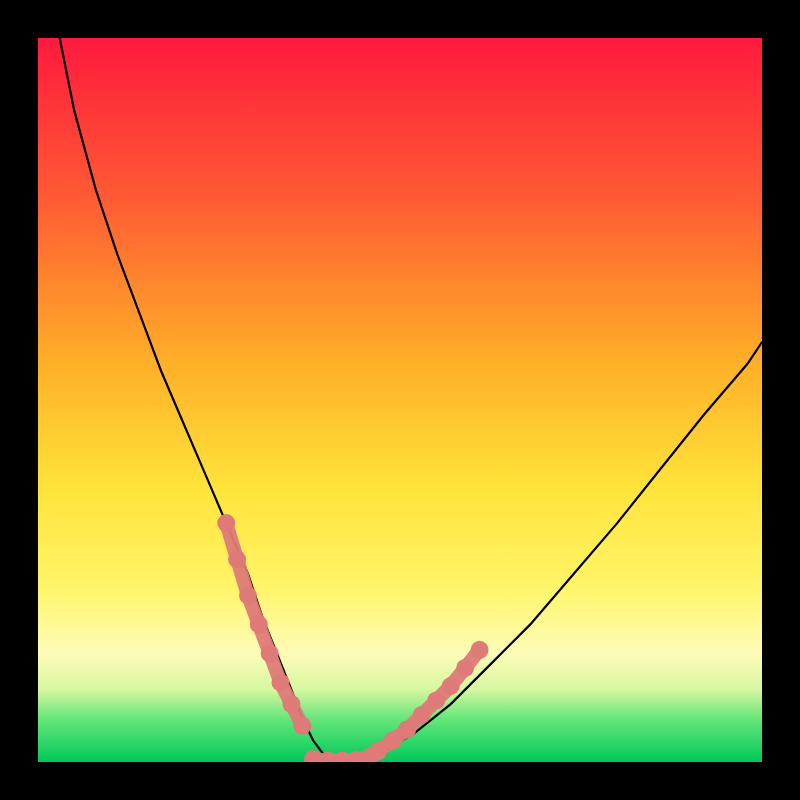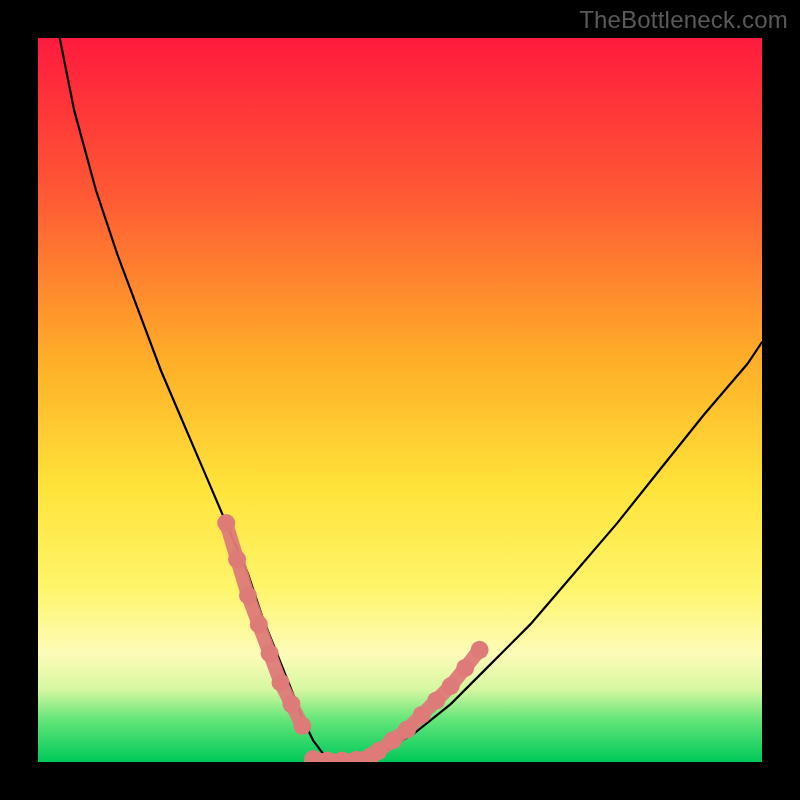--- a/index.html
+++ b/index.html
@@ -37,21 +37,20 @@
   .plot svg {
     display: block;
     width: 724px;
     height: 724px;
   }
 </style>
 </head>
 <body>
 
 <div class="outer">
-  <div class="watermark">TheBottleneck.com</div>
   <div class="plot">
     <svg viewBox="0 0 724 724" xmlns="http://www.w3.org/2000/svg">
       <defs>
         <linearGradient id="bgGrad" x1="0" y1="0" x2="0" y2="1">
           <stop offset="0%" stop-color="#ff1a3d"></stop>
           <stop offset="22%" stop-color="#ff5a34"></stop>
           <stop offset="45%" stop-color="#ffb028"></stop>
           <stop offset="62%" stop-color="#ffe33a"></stop>
           <stop offset="76%" stop-color="#fff56a"></stop>
           <stop offset="85%" stop-color="#fdfcb8"></stop>

